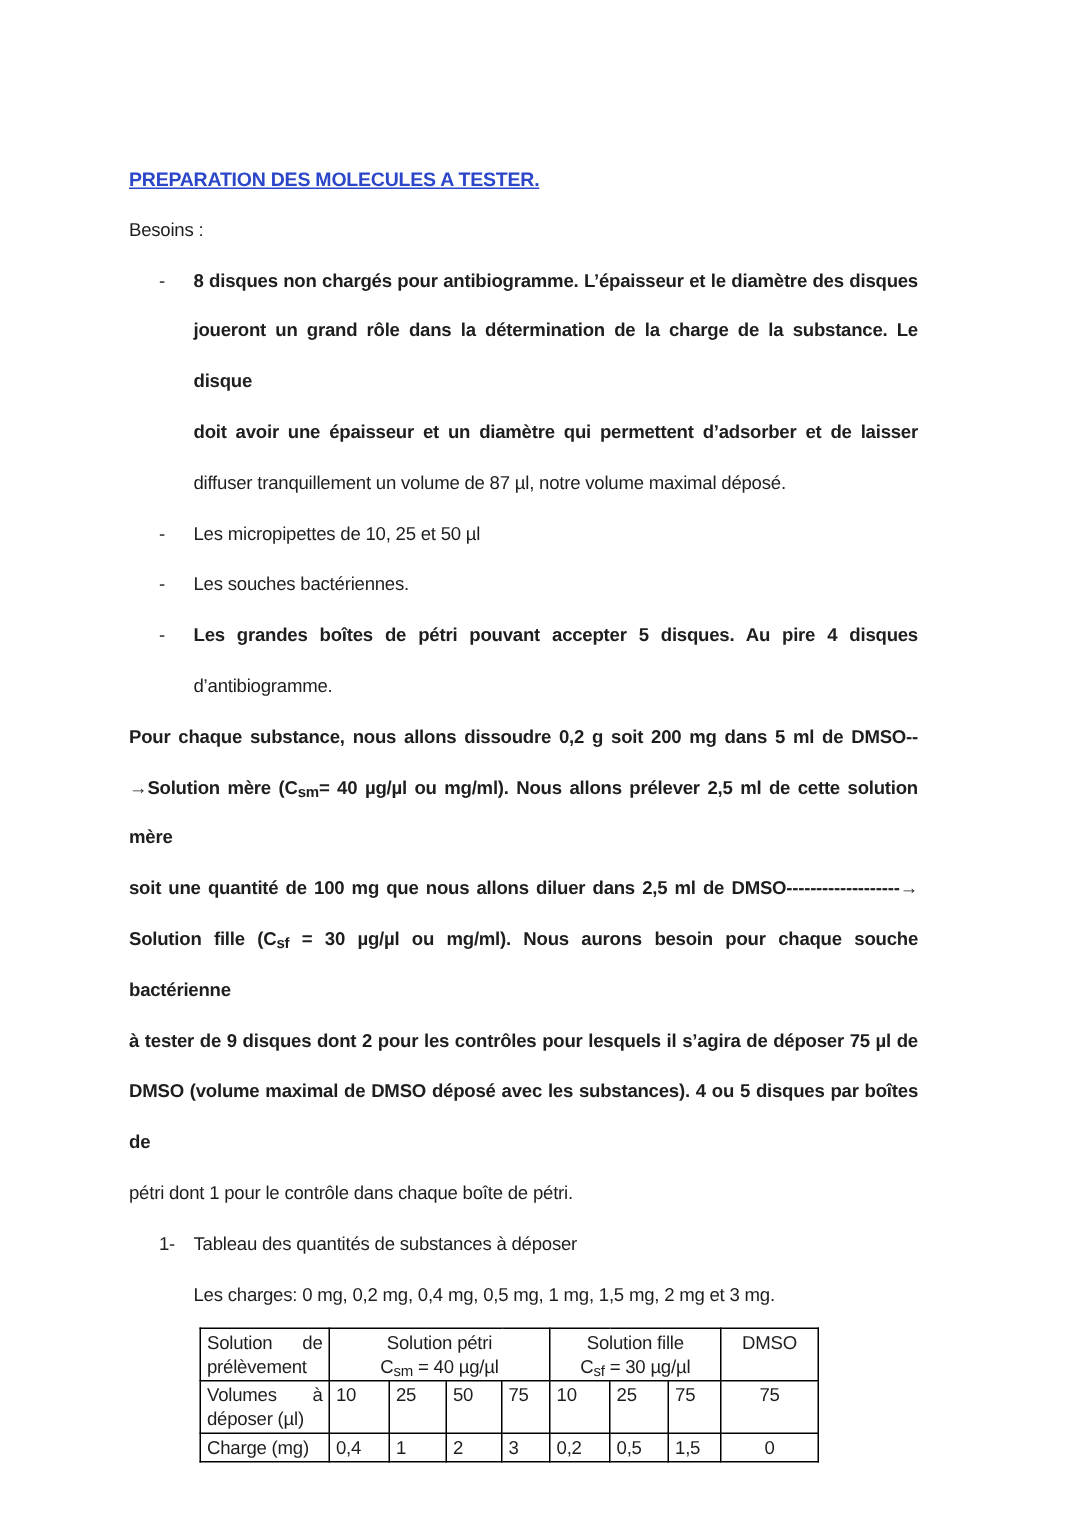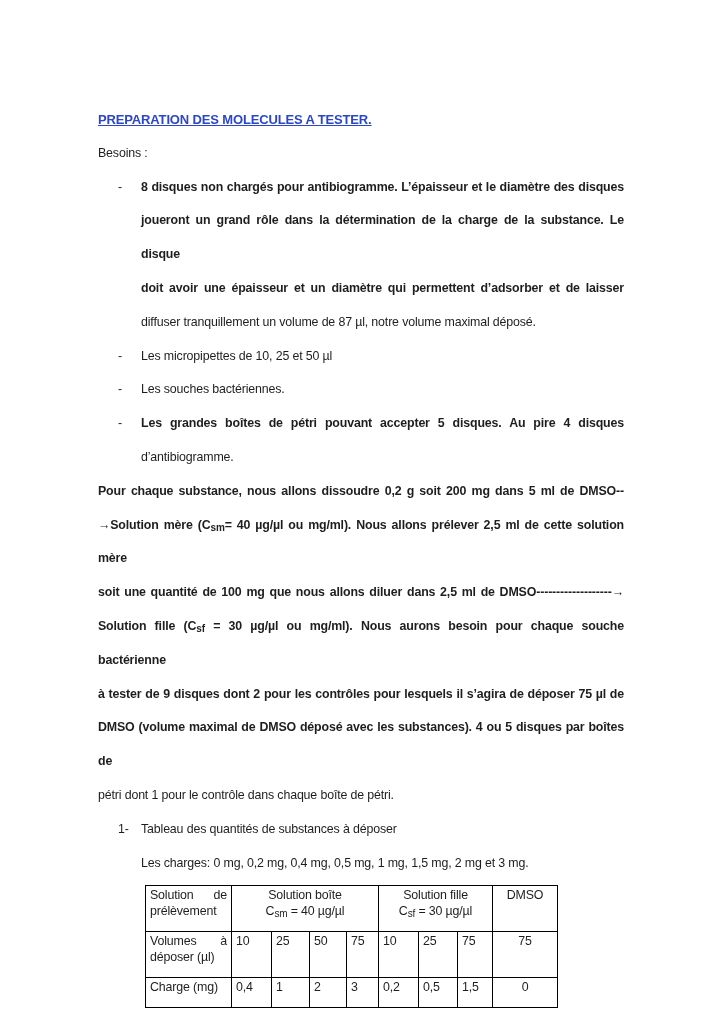--- a/index.html
+++ b/index.html
@@ -11,21 +11,21 @@
     position: relative;
     width: 724px;
     height: 1024px;
     background: #ffffff;
     overflow: hidden;
     font-family: "Liberation Sans", sans-serif;
     color: #1e1e1e;
   }
   .content {
     position: absolute;
-    left: 98px;
+    left: 86px;
     top: 103px;
     width: 526px;
     font-size: 12.4px;
     letter-spacing: -0.15px;
     line-height: 33.8px;
   }
   .doc-title {
     font-weight: bold;
     color: #2b46c9;
     text-decoration: underline;
@@ -53,21 +53,21 @@
     border-collapse: collapse;
     table-layout: fixed;
     width: 412px;
     font-size: 12.4px;
     letter-spacing: -0.15px;
     line-height: 16px;
   }
   table.qty td {
     border: 1px solid #000000;
     vertical-align: top;
-    padding: 1px 4px 12px 4px;
+    padding: 1px 4px 1px 4px;
     overflow: hidden;
   }
   td.center { text-align: center; }
   td.left { text-align: left; }
   .cell-justify { text-align: justify; text-align-last: justify; }
 </style>
 </head>
 <body>
 
 <div class="page">
@@ -132,21 +132,21 @@
           <col style="width:35px">
           <col style="width:65px">
       </colgroup>
       <tbody>
         <tr>
           <td class="left">
             <div class="cell-justify">Solution de</div>
             <div>prélèvement</div>
           </td>
           <td class="center" colspan="4">
-            <div>Solution boîte</div>
+            <div>Solution pétri</div>
             <div><span>C</span><sub>sm</sub><span> = 40 µg/µl</span></div>
           </td>
           <td class="center" colspan="3">
             <div>Solution fille</div>
             <div><span>C</span><sub>sf</sub><span> = 30 µg/µl</span></div>
           </td>
           <td class="center">DMSO</td>
         </tr>
         <tr>
           <td class="left">

